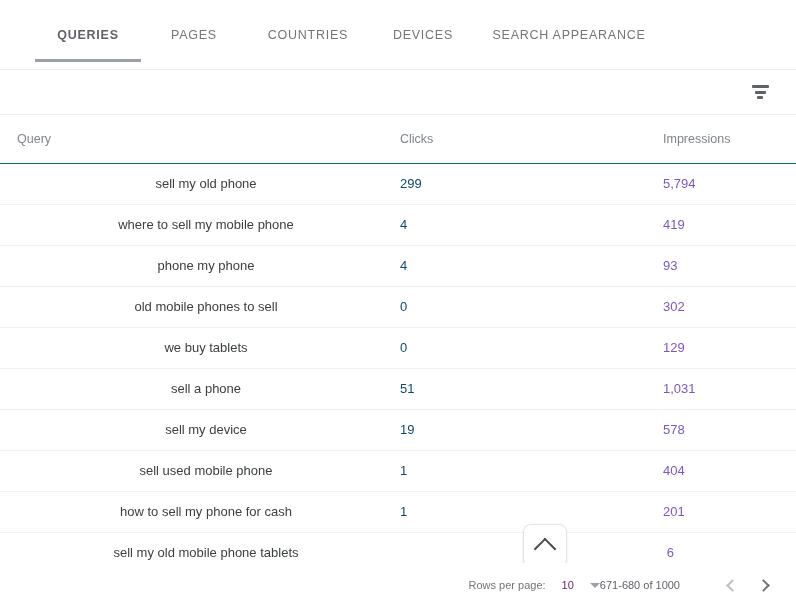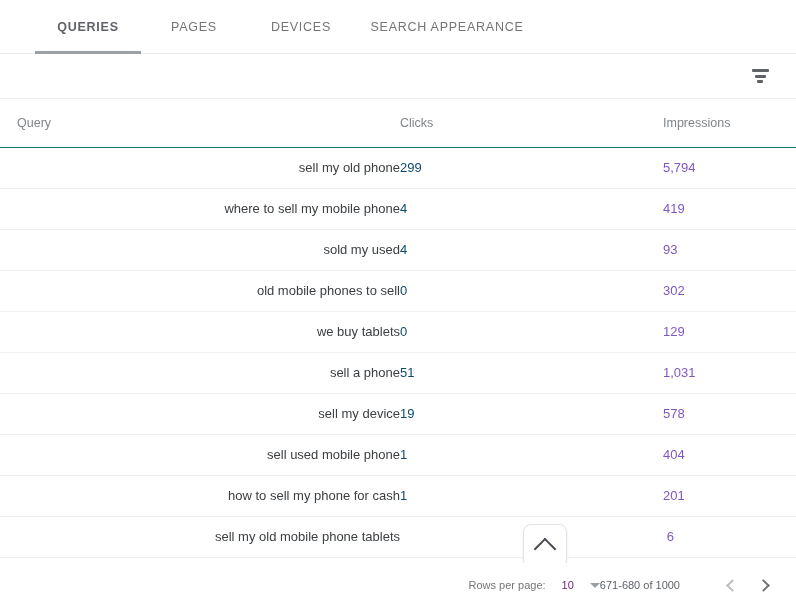--- a/index.html
+++ b/index.html
@@ -7,21 +7,21 @@
     width: 796px; height: 607px;
     background: #ffffff;
     font-family: "Liberation Sans", sans-serif;
     overflow: hidden;
   }
   .app { position: relative; width: 796px; height: 607px; background: #fff; }
 
   
   .tabbar {
     position: relative;
-    height: 54px;
+    height: 70px;
     display: flex;
     align-items: center;
     padding-left: 35px;
     border-bottom: 1px solid #ebebeb;
   }
   .tab {
     position: relative;
     height: 54px;
     display: flex;
     align-items: center;
@@ -82,21 +82,21 @@
   th.col-query { text-align: left; padding-left: 17px; width: 400px; }
   th.col-clicks { text-align: right; padding-right: 263px; width: 140px; }
   th.col-impr   { text-align: right; padding-right: 129px; width: 140px; }
 
   tbody td {
     height: 41px;
     font-size: 13px;
     border-bottom: 1px solid #f1f1f1;
     vertical-align: middle;
   }
-  td.c-query  { text-align: right; padding-left: 12px; color: #3c4043; }
+  td.c-query  { text-align: center; padding-left: 12px; color: #3c4043; }
   td.c-clicks { text-align: center; padding-right: 263px; color: #0c4a6e; }
   td.c-impr   { text-align: right; padding-right: 129px; color: #7e57c2; }
 
   
   .scroll-top {
     position: absolute;
     left: 523px; top: 524px;
     width: 44px; height: 44px;
     background: #ffffff;
     border: 1px solid #e4e4e4;
@@ -157,20 +157,23 @@
 
 <div class="app">
 
   <div class="tabbar">
     <div class="tab tab-queries active">
       <span>QUERIES</span>
     </div>
     <div class="tab tab-pages">
       <span>PAGES</span>
     </div>
+    <div class="tab tab-countries">
+      <span>COUNTRIES</span>
+    </div>
     <div class="tab tab-devices">
       <span>DEVICES</span>
     </div>
     <div class="tab tab-appearance">
       <span>SEARCH APPEARANCE</span>
     </div>
   </div>
 
   <div class="toolbar">
     <div class="filter-btn">
@@ -204,21 +207,21 @@
         <td class="c-impr">5,794</td>
 
       </tr>
       <tr>
         <td class="c-query">where to sell my mobile phone</td>
         <td class="c-clicks">4</td>
         <td class="c-impr">419</td>
 
       </tr>
       <tr>
-        <td class="c-query">sold my used</td>
+        <td class="c-query">phone my phone</td>
         <td class="c-clicks">4</td>
         <td class="c-impr">93</td>
 
       </tr>
       <tr>
         <td class="c-query">old mobile phones to sell</td>
         <td class="c-clicks">0</td>
         <td class="c-impr">302</td>
 
       </tr>

